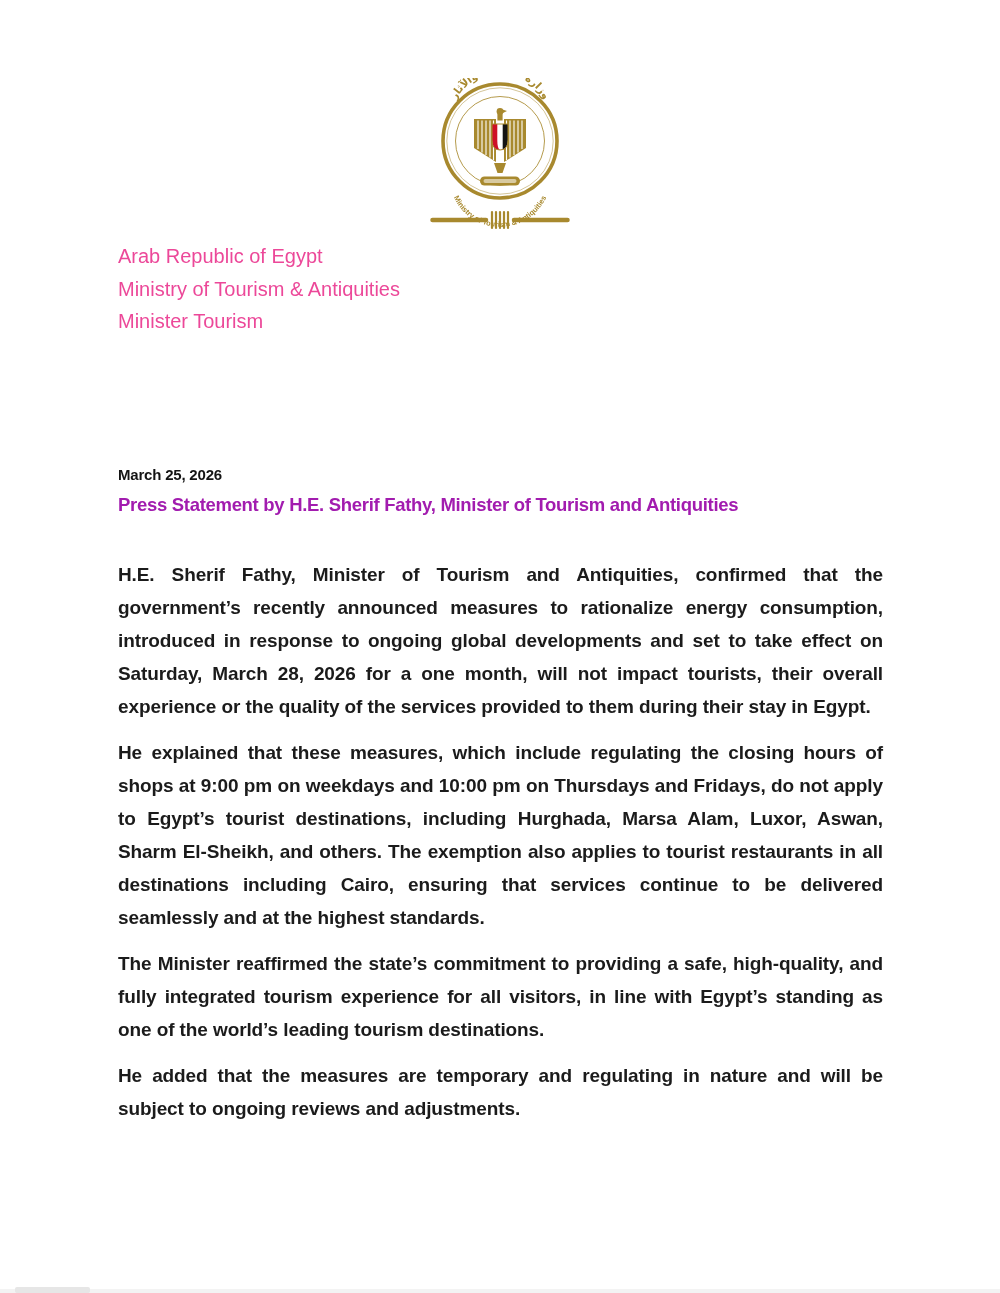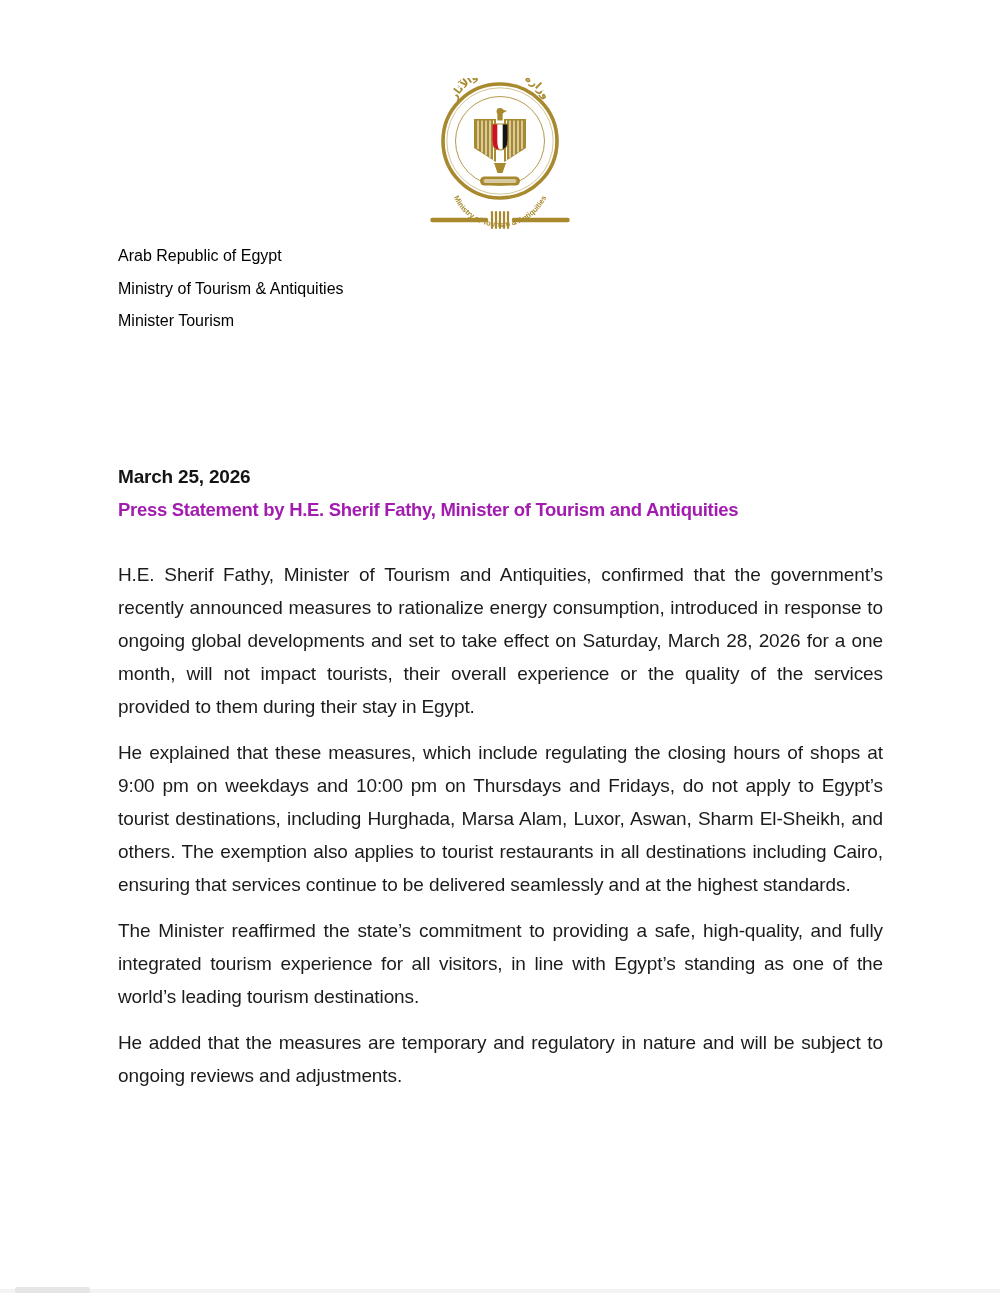--- a/index.html
+++ b/index.html
@@ -17,49 +17,50 @@
     top: 78px;
     left: 50%;
     transform: translateX(-50%);
     width: 140px;
     height: 155px;
   }
   .letterhead {
     position: absolute;
     top: 240px;
     left: 118px;
-    font-size: 16px;
+    font-size: 20px;
     line-height: 32.5px;
-    color: #000000;
+    color: #ec4899;
   }
   .headline {
     position: absolute;
     top: 466px;
     left: 118px;
     width: 800px;
   }
   .statement-date {
     font-weight: bold;
-    font-size: 19px;
+    font-size: 15px;
     letter-spacing: -0.2px;
     color: #141414;
     margin-bottom: 11px;
   }
   .statement-title {
     font-weight: bold;
     font-size: 18.5px;
     letter-spacing: -0.3px;
     color: #a21caf;
     white-space: nowrap;
   }
   .content {
     position: absolute;
     top: 558px;
     left: 118px;
     width: 765px;
+    font-weight: bold;
   }
   .content p {
     margin: 0 0 13px 0;
     font-size: 19px;
     line-height: 33px;
     text-align: justify;
     color: #1b1b1b;
     letter-spacing: -0.1px;
   }
   .bottom-strip {
@@ -163,19 +164,19 @@
 
   <div class="headline">
     <div class="statement-date">March 25, 2026</div>
     <div class="statement-title">Press Statement by H.E. Sherif Fathy, Minister of Tourism and Antiquities</div>
   </div>
 
   <div class="content">
     <p>H.E. Sherif Fathy, Minister of Tourism and Antiquities, confirmed that the government’s recently announced measures to rationalize energy consumption, introduced in response to ongoing global developments and set to take effect on Saturday, March 28, 2026 for a one month, will not impact tourists, their overall experience or the quality of the services provided to them during their stay in Egypt.</p>
     <p>He explained that these measures, which include regulating the closing hours of shops at 9:00 pm on weekdays and 10:00 pm on Thursdays and Fridays, do not apply to Egypt’s tourist destinations, including Hurghada, Marsa Alam, Luxor, Aswan, Sharm El-Sheikh, and others. The exemption also applies to tourist restaurants in all destinations including Cairo, ensuring that services continue to be delivered seamlessly and at the highest standards.</p>
     <p>The Minister reaffirmed the state’s commitment to providing a safe, high-quality, and fully integrated tourism experience for all visitors, in line with Egypt’s standing as one of the world’s leading tourism destinations.</p>
-    <p>He added that the measures are temporary and regulatory in nature and will be subject to ongoing reviews and adjustments.</p>
+    <p>He added that the measures are temporary and regulating in nature and will be subject to ongoing reviews and adjustments.</p>
   </div>
 
   <div class="bottom-strip"></div>
   <div class="bottom-smudge"></div>
 
 </div>
 
 </body></html>

